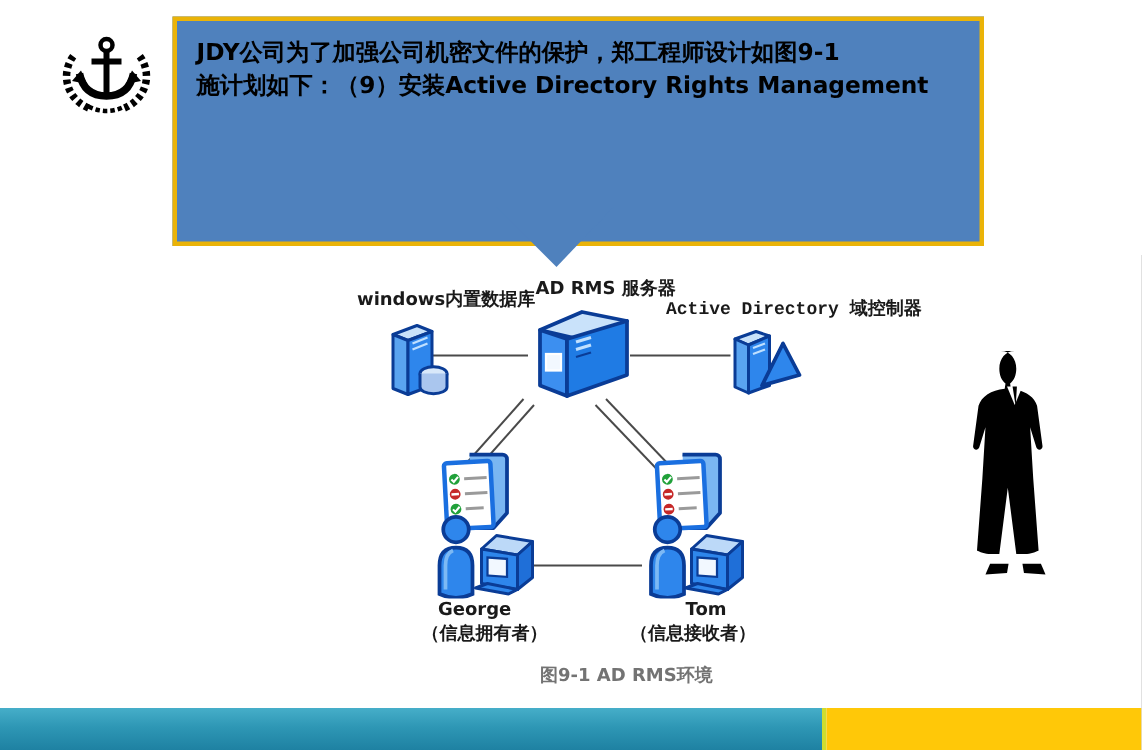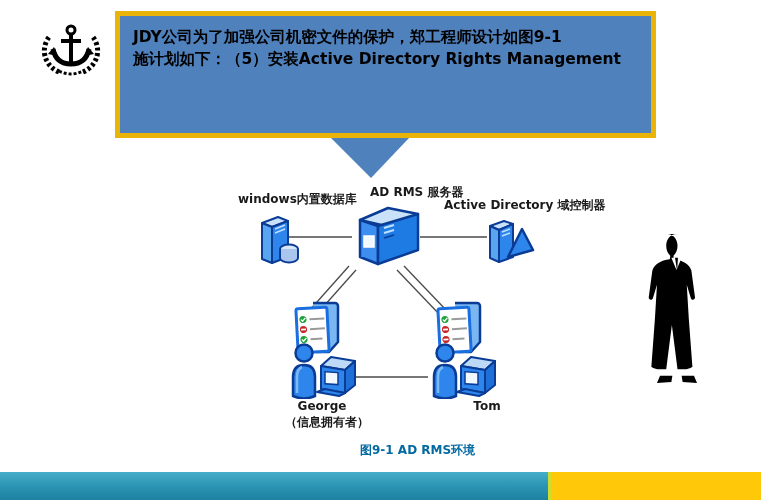--- a/index.html
+++ b/index.html
@@ -6,38 +6,38 @@
   body { background:#888; font-family:"DejaVu Sans", sans-serif; }
   .slide {
     position:relative; width:761px; height:500px;
     background:#ffffff; overflow:hidden; margin:0 auto;
     font-family:"DejaVu Sans", sans-serif;
   }
   .abs { position:absolute; }
 
   
   .callout {
-    position:absolute; left:115px; top:11px; width:541px; height:127px;
-    background:#4f81bd; border:5px solid #eab308;
+    position:absolute; left:115px; top:11px; width:541px; height:153px;
+    background:#4f81bd; border:3px solid #eab308;
   }
   .callout-text { padding:11px 10px 0 13px; }
   .callout-line {
     white-space:nowrap; font-weight:bold; color:#000;
     font-size:15.5px; line-height:21.5px;
   }
   .callout-tail {
     position:absolute; left:331px; top:138px; width:0; height:0;
     border-left:40px solid transparent; border-right:38px solid transparent;
     border-top:40px solid #4f81bd;
   }
 
   
   .dlabel { position:absolute; font-weight:bold; color:#1a1a1a; font-size:12px; white-space:nowrap; }
-  .ulabel { position:absolute; font-weight:bold; color:#1a1a1a; font-size:12px; text-align:center; white-space:nowrap; }
-  .caption { position:absolute; left:360px; top:442px; font-size:12px; font-weight:bold; color:#0369a1; white-space:nowrap; }
+  .ulabel { position:absolute; font-weight:bold; color:#1a1a1a; font-size:12px; text-align:left; white-space:nowrap; }
+  .caption { position:absolute; left:360px; top:442px; font-size:12px; font-weight:bold; color:#737373; white-space:nowrap; }
 
   
   .bar-teal {
     position:absolute; left:0; top:472px; width:548px; height:28px;
     background:linear-gradient(to bottom, #46aec9 0%, #2e97b5 45%, #1e81a2 100%);
   }
   .bar-divider { position:absolute; left:548px; top:472px; width:3px; height:28px; background:#cfdd2e; }
   .bar-yellow { position:absolute; left:551px; top:472px; width:210px; height:28px; background:#ffc808; }
 
   svg { display:block; }
@@ -59,40 +59,40 @@
         <path d="M19,52 a24,23 0 0 1 -9,-36" stroke-width="5" stroke-dasharray="3,2.5"></path>
         <path d="M43,52 a24,23 0 0 0 9,-36" stroke-width="5" stroke-dasharray="3,2.5"></path>
         <path d="M19,51 q12,6 24,0" stroke-width="3" stroke-dasharray="3,2"></path>
       </g>
     </svg>
   </div>
 
   <div class="callout">
     <div class="callout-text">
       <div class="callout-line">    JDY公司为了加强公司机密文件的保护，郑工程师设计如图9-1</div>
-      <div class="callout-line">施计划如下：（5）安装Active Directory Rights Management</div>
+      <div class="callout-line">施计划如下：（9）安装Active Directory Rights Management</div>
     </div>
   </div>
   <div class="callout-tail"></div>
 
   <svg class="abs" style="left:0; top:0;" width="761" height="500">
     <g stroke="#4a4a4a" stroke-width="1.3" fill="none">
       <line x1="284" y1="237" x2="352" y2="237"></line>
       <line x1="420" y1="237" x2="487" y2="237"></line>
       <line x1="349" y1="266" x2="309" y2="311"></line>
       <line x1="356" y1="270" x2="316" y2="315"></line>
       <line x1="404" y1="266" x2="447" y2="311"></line>
       <line x1="397" y1="270" x2="440" y2="315"></line>
       <line x1="356" y1="377" x2="428" y2="377"></line>
     </g>
   </svg>
 
   <div class="dlabel" style="left:238px; top:191px;">windows内置数据库</div>
-  <div class="dlabel" style="left:370px; top:184px;">AD RMS 服务器</div>
-  <div class="dlabel" style="left:444px; top:197px;">Active Directory 域控制器</div>
+  <div class="dlabel" style="left:357px; top:184px;">AD RMS 服务器</div>
+  <div class="dlabel" style="left:444px; top:197px;font-family:Liberation Mono, monospace;">Active Directory 域控制器</div>
 
   <div class="abs" style="left:252px; top:210px;">
     <svg width="50" height="58" viewBox="0 0 50 58">
       <polygon points="10,13 26,7 36,11 20,17" fill="#c9e2fa" stroke="#0a3c96" stroke-width="2" stroke-linejoin="round"></polygon>
       <polygon points="10,13 20,17 20,53 10,49" fill="#5aa4f0" stroke="#0a3c96" stroke-width="2" stroke-linejoin="round"></polygon>
       <polygon points="20,17 36,11 36,47 20,53" fill="#2e86ec" stroke="#0a3c96" stroke-width="2" stroke-linejoin="round"></polygon>
       <line x1="23" y1="19" x2="33" y2="15" stroke="#bfe0ff" stroke-width="1.5"></line>
       <line x1="23" y1="23" x2="33" y2="19" stroke="#bfe0ff" stroke-width="1.5"></line>
       <ellipse cx="37" cy="39" rx="9" ry="4.5" fill="#d8e8fa" stroke="#0a3c96" stroke-width="2"></ellipse>
       <path d="M28,39 v9 a9,4.5 0 0 0 18,0 v-9" fill="#aac6ee" stroke="#0a3c96" stroke-width="2"></path>
@@ -186,20 +186,21 @@
       <polygon points="30,18 40,9 40,33 30,41" fill="#1f6fd8" stroke="#0a3c96" stroke-width="2" stroke-linejoin="round"></polygon>
       <polygon points="6,14 30,18 30,41 6,37" fill="#2e86ec" stroke="#0a3c96" stroke-width="2" stroke-linejoin="round"></polygon>
       <rect x="10" y="19" width="13" height="12" fill="#f2f8ff" stroke="#0a3c96" stroke-width="1.5" transform="skewY(4)"></rect>
       <polygon points="2,40 10,37 30,41 24,44" fill="#2e86ec" stroke="#0a3c96" stroke-width="2" stroke-linejoin="round"></polygon>
     </svg>
   </div>
 
   <div class="ulabel" style="left:292px; top:399px; width:60px;">George</div>
   <div class="ulabel" style="left:281px; top:414px; width:92px;">（信息拥有者）</div>
   <div class="ulabel" style="left:457px; top:399px; width:60px;">Tom</div>
+  <div class="ulabel" style="left:420px; top:414px; width:92px;">（信息接收者）</div>
 
   <div class="caption">图9-1 AD RMS环境</div>
 
   <div class="abs" style="left:648px; top:233px;">
     <svg width="58" height="152" viewBox="0 0 55 148">
       <path d="M27,1 c-6,0 -10,5 -10,11.5 c0,4.2 1.5,7.6 4,9.6 l-0.5,3.4 c-9,1 -15,5 -17,11 l-3.5,26 c-0.4,2.6 3,3.6 4,1 l4,-13 l-2,33 l-3.5,47 c0,0 4,2.2 7.5,2.2 l7,0 l5.5,-43 l5.5,43 l7,0 c3.5,0 7.5,-2.2 7.5,-2.2 l-3.5,-47 l-2,-33 l4,13 c1,2.6 4.4,1.6 4,-1 l-3.5,-26 c-2,-6 -8,-10 -17,-11 l-0.5,-3.4 c2.5,-2 4,-5.4 4,-9.6 c0,-6.5 -4,-11.5 -10,-11.5 z" fill="#000"></path>
       <path d="M8,146 l14,-1 l1,-6 l-12,0 z" fill="#000"></path>
       <path d="M47,146 l-14,-1 l-1,-6 l12,0 z" fill="#000"></path>
       <polygon points="22,24 32,24 27,36" fill="#ffffff"></polygon>
       <polygon points="25.6,24 28.4,24 27.6,37" fill="#000000"></polygon>

